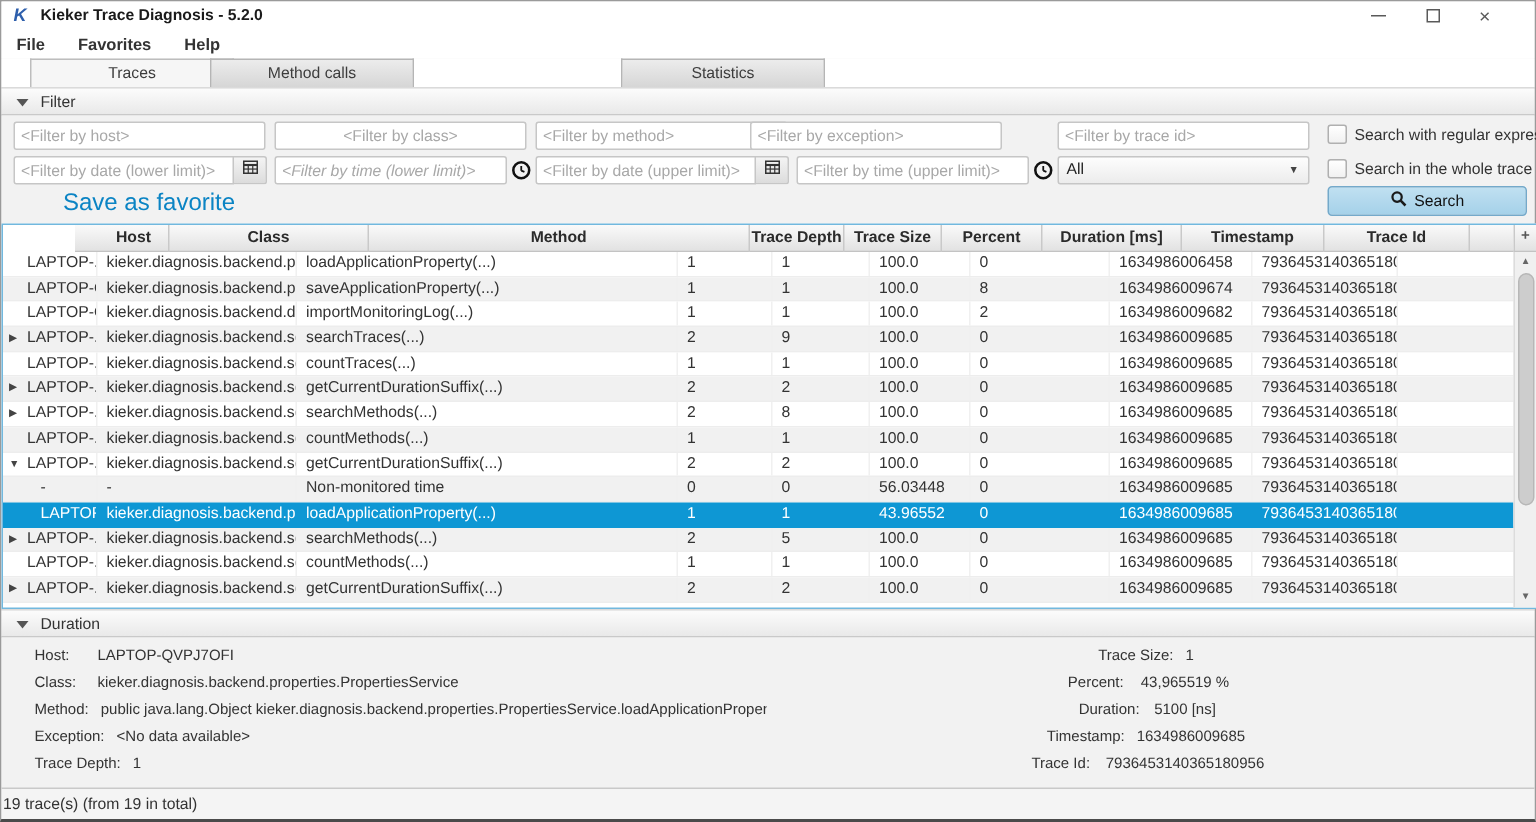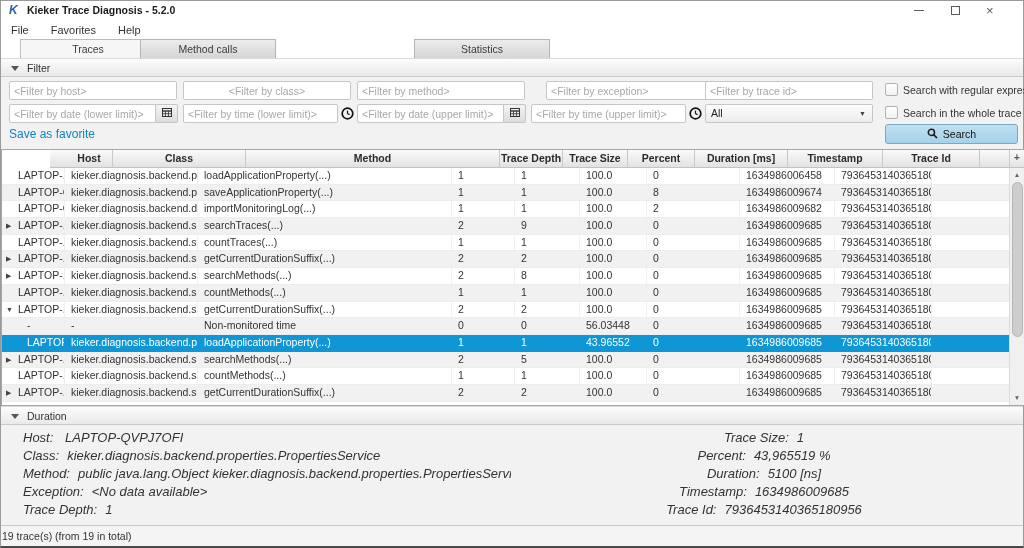--- a/index.html
+++ b/index.html
@@ -14,21 +14,21 @@
   .app-icon { position:absolute; left:8px; top:2px; font-size:12px; font-weight:bold; font-style:italic; color:#2e5fac; }
   .window-title { position:absolute; left:26px; top:3px; font-size:10.5px; font-weight:bold; color:#1a1a1a; }
   .win-controls { position:absolute; right:18px; top:0; height:19px; }
   .win-btn { position:absolute; top:0; width:28px; height:19px; cursor:default; }
   .btn-min { right:72px; } .btn-max { right:36px; } .btn-close { right:0; }
   .glyph-min { position:absolute; left:9px; top:9px; width:10px; height:0; border-top:1.5px solid #5a5a5a; }
   .glyph-max { position:absolute; left:10px; top:5px; width:9px; height:9px; border:1.2px solid #5a5a5a; }
   .glyph-close { position:absolute; left:9px; top:2px; font-size:13px; color:#5a5a5a; }
   
   .menubar { position:absolute; top:19px; left:0; right:0; height:19px; background:#fff; display:flex; align-items:center; padding-left:10px; }
-  .menu-item { padding:0 10px 0 0; margin-right:12px; color:#333; font-size:11px; }
+  .menu-item { padding:0 10px 0 0; margin-right:12px; color:#333; font-size:11px;font-weight:bold; }
   
   .tabbar { position:absolute; top:38px; left:0; right:0; height:19px; background:#fff; }
   .tab { position:absolute; top:0; width:136px; height:19px; line-height:18px; text-align:center;
          font-size:10.5px; color:#3c3c3c; background:linear-gradient(#ececec,#d6d6d6);
          border:1px solid #b5b5b5; border-bottom:none; }
   .tab.active { background:#f6f6f6; border-color:#bdbdbd; }
   
   .section-header { position:absolute; left:0; right:0; height:19px;
     background:linear-gradient(#fcfcfc,#e9e9e9); border-top:1px solid #dadada; border-bottom:1px solid #c9c9c9; }
   .section-header .tri { position:absolute; left:10px; top:7px; width:0; height:0;
@@ -40,21 +40,21 @@
              font-family:"Liberation Sans",sans-serif; font-size:10.5px; color:#333; padding:0 4px; outline:none; }
   .f-input::placeholder { color:#a8a8a8; opacity:1; }
   .mini-btn { position:absolute; height:19px; width:22px; border:1px solid #c6c6c6; border-left:none; border-radius:0 2px 2px 0;
               background:linear-gradient(#f4f4f4,#dcdcdc); text-align:center; line-height:17px; }
   .icon-abs { position:absolute; }
   .combo { position:absolute; height:19px; border:1px solid #c6c6c6; border-radius:2px;
            background:linear-gradient(#fdfdfd,#ececec); line-height:17px; padding-left:5px; font-size:10.5px; color:#222; }
   .combo .chev { position:absolute; right:6px; top:0; font-size:7px; color:#444; line-height:18px; }
   .cb { position:absolute; width:13px; height:13px; border:1px solid #b0b0b0; border-radius:2px; background:linear-gradient(#fff,#f1f1f1); }
   .cb-label { position:absolute; font-size:10.5px; color:#333; white-space:nowrap; }
-  .link { position:absolute; font-size:12px; color:var(--link,#0b84c4); }
+  .link { position:absolute; font-size:16px; color:var(--link,#0b84c4);margin-left:33px; }
   .search-btn { position:absolute; left:884px; top:47px; width:133px; height:20px; border:1px solid var(--search-button-border,#74a9ca);
                 border-radius:3px; background:linear-gradient(#c0e0f1,var(--search-button-bg,#a5d1e9));
                 font-size:10.5px; color:#111; text-align:center; line-height:18px; }
   .search-btn svg { vertical-align:-1px; margin-right:5px; }
   
   .tableview { position:absolute; top:148px; left:0; width:1024px; height:257px; background:#fff;
                border:1px solid var(--table-border,#71b8de); }
   .thead { display:flex; height:18px; margin-right:15px; background:linear-gradient(#fafafa,#e2e2e2);
            border-bottom:1px solid #c3c3c3; font-weight:bold; font-size:10.5px; color:#2b2b2b;margin-left:48px; }
   .hcell { height:18px; line-height:17px; text-align:center; border-right:1px solid #c9c9c9; overflow:hidden; white-space:nowrap; }
@@ -78,21 +78,21 @@
   .vscroll { position:absolute; top:18px; right:0; bottom:0; width:15px; background:#f0f0f0; border-left:1px solid #dcdcdc; }
   .vs-arrow { position:absolute; left:0; width:14px; height:14px; text-align:center; font-size:6.5px; color:#666; line-height:14px; }
   .vs-up { top:0; } .vs-down { bottom:0; }
   .vs-thumb { position:absolute; left:1.5px; top:14px; width:11px; height:155px; background:#cdcdcd;
               border:1px solid #b7b7b7; border-radius:6px; }
   
   .details-body { position:absolute; top:424px; left:0; right:0; height:100px; background:#f2f2f2; }
   .dcol { position:absolute; top:4px; white-space:nowrap; overflow:hidden; }
   .dcol-left { left:22px; width:488px; }
   .dcol-right { left:513px; width:500px;text-align:center; }
-  .drow { height:18px; line-height:18px; font-size:13px; color:#333;font-style:italic; }
+  .drow { height:18px; line-height:18px; font-size:10px; color:#333; }
   .dlabel { display:inline-block; min-width:42px; padding-right:8px; }
   .dcol-right .dlabel { min-width:52px; }
   
   .statusbar { position:absolute; top:524px; left:0; right:0; bottom:0; background:#f4f4f4; border-top:1px solid #c9c9c9; }
   .status-text { position:absolute; left:1px; top:4px; font-size:10.5px; color:#333; }
 </style>
 </head>
 <body>
 
 <div class="window">
@@ -128,36 +128,36 @@
   <div class="section-header" style="top:57px">
     <span class="tri"></span>
     <span class="sh-label">Filter</span>
   </div>
 
   <div class="filter-body">
 
     <input class="f-input" style="left: 8px; top: 4px; width: 168px;" placeholder="&lt;Filter by host&gt;">
     <input class="f-input" style="left: 182px; top: 4px; width: 168px; text-align: center;" placeholder="&lt;Filter by class&gt;">
     <input class="f-input" style="left: 356px; top: 4px; width: 168px;" placeholder="&lt;Filter by method&gt;">
-    <input class="f-input" style="left: 545px; top: 4px; width: 192px;" placeholder="&lt;Filter by exception&gt;">
+    <input class="f-input" style="left: 499px; top: 4px; width: 168px;" placeholder="&lt;Filter by exception&gt;">
     <input class="f-input" style="left: 704px; top: 4px; width: 168px;" placeholder="&lt;Filter by trace id&gt;">
     <span class="cb" style="left:884px; top:6px"></span>
     <span class="cb-label" style="left:902px; top:7px">Search with regular expressions</span>
 
     <input class="f-input" style="left: 8px; top: 27px; width: 147px; border-radius: 2px 0px 0px 2px;" placeholder="&lt;Filter by date (lower limit)&gt;">
     <span class="mini-btn" style="left:155px; top:27px">
       <svg width="10" height="10" viewBox="0 0 10 10">
           <rect x="0.5" y="1.5" width="9" height="8" fill="none" stroke="#333" stroke-width="1"></rect>
           <line x1="0.5" y1="4" x2="9.5" y2="4" stroke="#333" stroke-width="1.4"></line>
           <line x1="3.5" y1="4" x2="3.5" y2="9.5" stroke="#333" stroke-width="0.8"></line>
           <line x1="6.5" y1="4" x2="6.5" y2="9.5" stroke="#333" stroke-width="0.8"></line>
           <line x1="0.5" y1="6.7" x2="9.5" y2="6.7" stroke="#333" stroke-width="0.8"></line>
         </svg>
     </span>
-    <input class="f-input" style="left: 182px; top: 27px; width: 155px;" placeholder="&lt;Filter by time (lower limit)&gt;">
+    <input class="f-input" style="left: 182px; top: 27px; width: 155px; font-style: italic;" placeholder="&lt;Filter by time (lower limit)&gt;">
     <span class="icon-abs" style="left:340px; top:30px">
       <svg width="13" height="13" viewBox="0 0 13 13">
           <circle cx="6.5" cy="6.5" r="5.3" fill="none" stroke="#111" stroke-width="1.7"></circle>
           <line x1="6.5" y1="3.6" x2="6.5" y2="6.8" stroke="#111" stroke-width="1.2"></line>
           <line x1="6.5" y1="6.8" x2="8.6" y2="7.6" stroke="#111" stroke-width="1.2"></line>
         </svg>
     </span>
     <input class="f-input" style="left: 356px; top: 27px; width: 147px; border-radius: 2px 0px 0px 2px;" placeholder="&lt;Filter by date (upper limit)&gt;">
     <span class="mini-btn" style="left:503px; top:27px">
       <svg width="10" height="10" viewBox="0 0 10 10">

